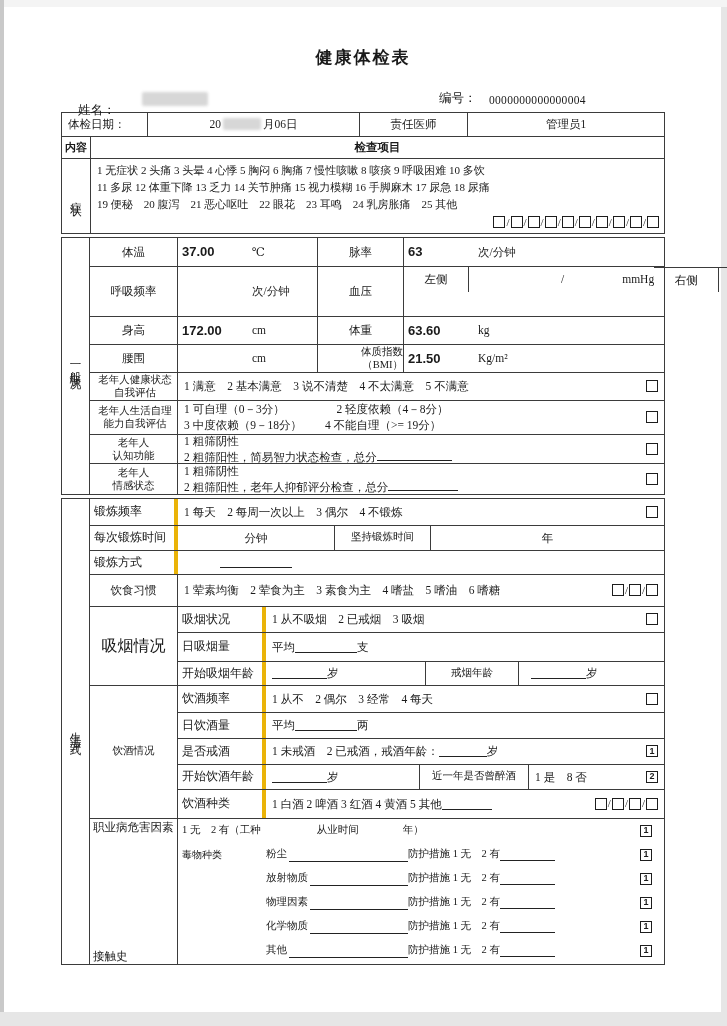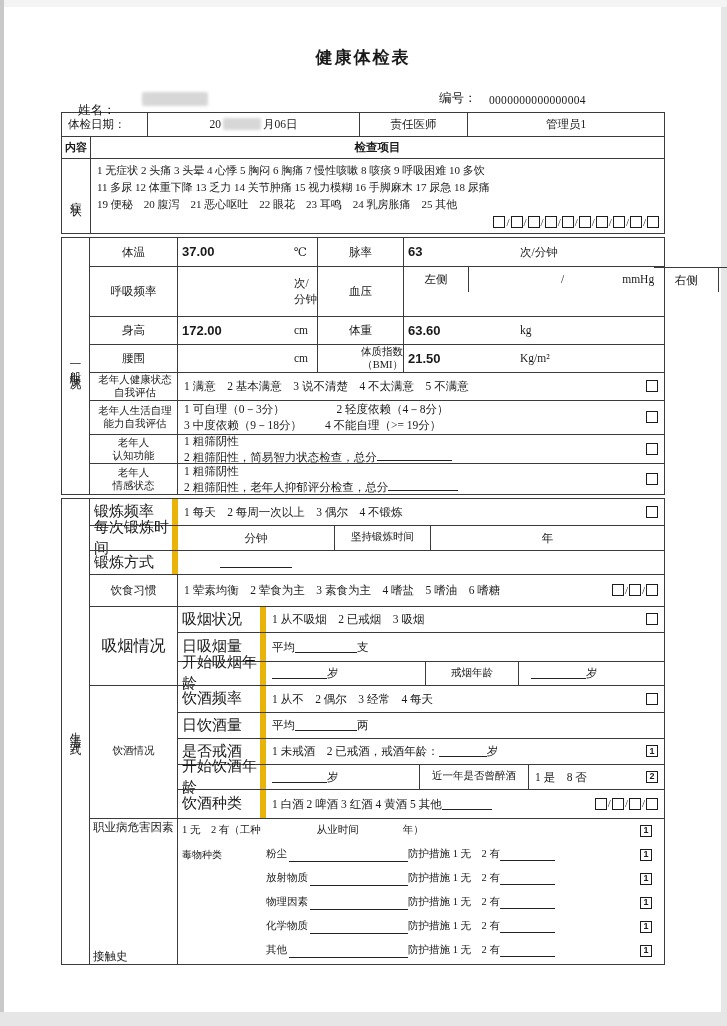--- a/index.html
+++ b/index.html
@@ -31,37 +31,37 @@
   .vcol { width:28px; border-right:1px solid #3b3b3b; display:flex; align-items:center; justify-content:center; flex:none; }
   .vtxt { writing-mode:vertical-rl; text-orientation:upright; letter-spacing:4px; font-size:11.5px; }
   .secbody { flex:1; min-width:0; display:flex; flex-direction:column; }
   .secbody > .r:first-child, .secbody > .cat:first-child { border-top:none; }
   .cat { display:flex; align-items:stretch; }
   .cat + .cat { border-top:1px solid #3b3b3b; }
   .clab { width:88px; flex:none; border-right:1px solid #3b3b3b; display:flex; align-items:center; justify-content:center; text-align:center; }
   .crows { flex:1; min-width:0; display:flex; flex-direction:column; }
   .crows > .r:first-child { border-top:none; }
 
-  .sl2 { width:88px; flex:none; border-right:6px solid #eab308; display:flex; align-items:center; padding-left:4px; font-size:15px; }
+  .sl2 { width:88px; flex:none; border-right:4px solid #eab308; display:flex; align-items:center; padding-left:4px; font-size:12px; }
   .lab87 { width:87px; flex:none; }
   .w140 { width:140px; flex:none; }
   .w86  { width:86px;  flex:none; }
   .w64  { width:64px;  flex:none; }
   .w156 { width:156px; flex:none; }
   .w96  { width:96px;  flex:none; }
   .w159 { width:159px; flex:none; }
   .w93  { width:93px;  flex:none; }
   .w153 { width:153px; flex:none; }
   .w109 { width:109px; flex:none; }
 
   .h22{height:22px}.h23{height:23px}.h24{height:24px}.h25{height:25px}.h26{height:26px}
   .h28{height:28px}.h29{height:29px}.h31{height:31px}.h34{height:34px}.h50{height:50px}
   .h75{height:75px}.h145{height:145px}
 
-  .valcell { padding-left:4px;gap:42px; }
+  .valcell { padding-left:4px; }
   .val { font:700 13px "Liberation Sans",sans-serif; width:70px; flex:none; }
   .opts { white-space:pre-wrap; padding-left:6px; }
   .small2 { font-size:10.5px; line-height:1.25; }
   .two { display:flex; flex-direction:column; justify-content:center; }
 
   .cb { width:12px; height:12px; flex:none; border:1.2px solid #1d1d1d; background:#fff;
         display:inline-flex; align-items:center; justify-content:center;
         font:700 9px/1 "Liberation Sans",sans-serif; }
   .slash { margin:0 1px; font-size:11px; }
   .boxend { margin-left:auto; margin-right:6px; display:flex; align-items:center; }

